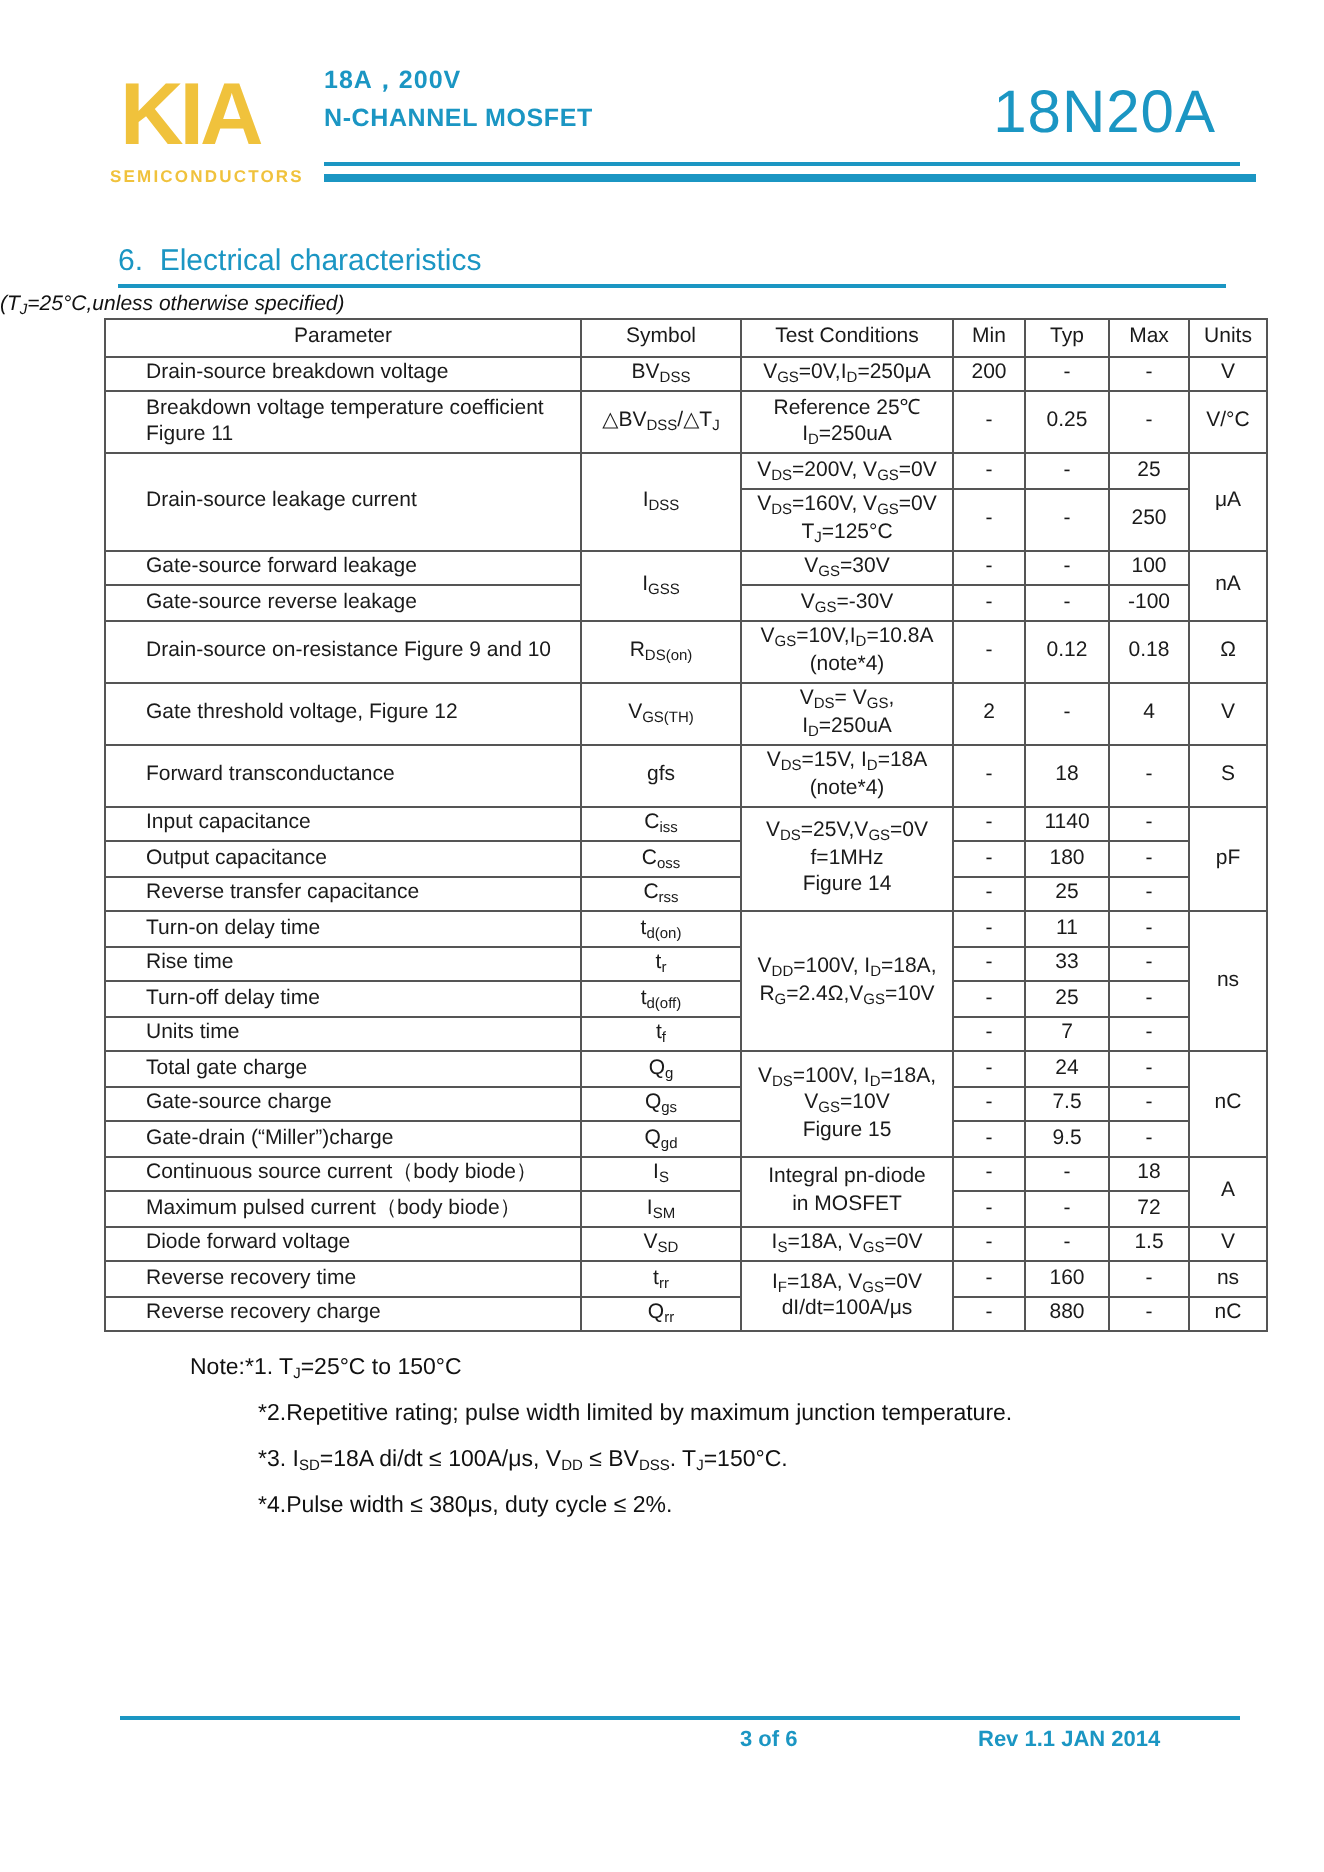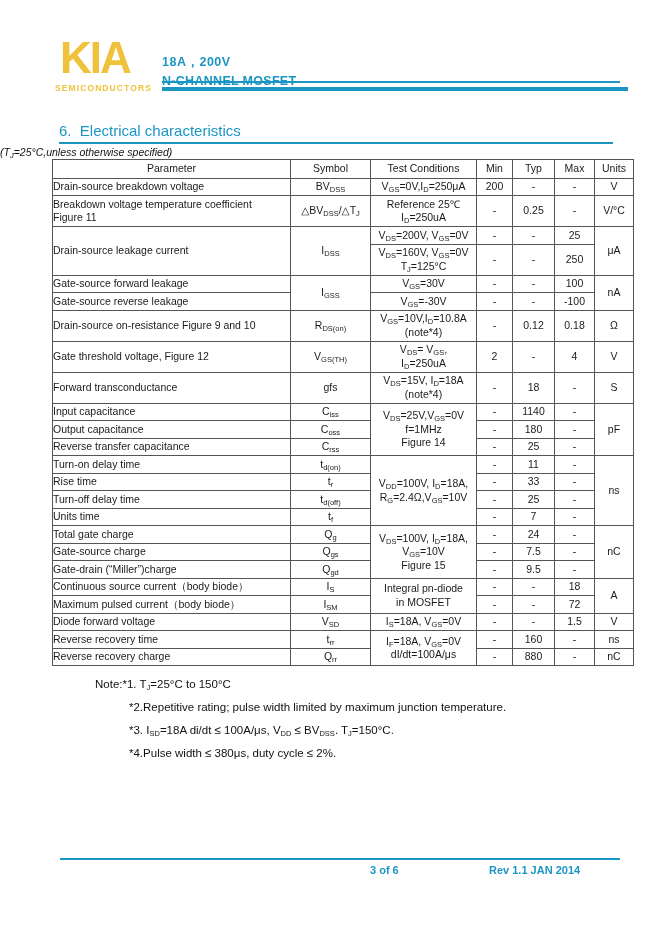--- a/index.html
+++ b/index.html
@@ -17,21 +17,21 @@
   .header { position:relative; height:122px;padding-left:12px; }
   .logo-block { position:absolute; left:60px; top:36px; }
   .logo-text {
     font-size:44px; font-weight:bold; line-height:44px;
     letter-spacing:-2px; color:#f0c23c;
   }
   .logo-sub {
     font-size:8.5px; font-weight:bold; letter-spacing:1.1px;
     color:#f0c23c; margin-top:3px; margin-left:-5px; white-space:nowrap;text-align:right;
   }
-  .rating-block { position:absolute; left:162px; top:54px; color:#1b96c3; }
+  .rating-block { position:absolute; left:162px; top:32px; color:#1b96c3; }
   .rating-line1 { font-size:12.5px; font-weight:bold; letter-spacing:0.5px; }
   .rating-line2 { font-size:12.5px; font-weight:bold; letter-spacing:0.3px; margin-top:3px; }
   .part-number {
     position:absolute; right:54px; top:40px;
     font-size:30px; color:#1b96c3; letter-spacing:0.5px;
   }
   .header-rule-thin  { position:absolute; left:162px; top:81px; width:458px; height:2px; background:#1b96c3; }
   .header-rule-thick { position:absolute; left:162px; top:87px; width:466px; height:4px; background:#1b96c3; }
   
   .section-title {
@@ -55,21 +55,21 @@
   table.spec th, table.spec td {
     border:1px solid #555;
     font-size:10.5px; font-weight:normal;
     line-height:13.5px;
     padding:1.5px 3px;
     text-align:center;
     vertical-align:middle;
     overflow:hidden;
   }
   table.spec th { padding:2px 3px; }
-  table.spec td.left { text-align:left; padding-left:0;margin-left:40px; }
+  table.spec td.left { text-align:left; padding-left:20px;margin-left:40px; }
   sub { font-size:7.5px; line-height:0; vertical-align:-2px; }
   
   .notes { margin:12px 0 0 95px; font-size:11.5px; color:#111; }
   .note-line { margin-bottom:11px; }
   .note-indent { margin-left:34px; }
   
   .footer-rule { position:absolute; left:60px; top:858px; width:560px; height:2px; background:#1b96c3; }
   .footer-page { position:absolute; left:330px; top:864px; font-size:11px; font-weight:bold; color:#1b96c3;margin-left:40px; }
   .footer-rev  { position:absolute; left:489px; top:864px; font-size:11px; font-weight:bold; color:#1b96c3; }
 </style>
@@ -80,20 +80,21 @@
 
   <div class="header">
     <div class="logo-block">
       <div class="logo-text">KIA</div>
       <div class="logo-sub">SEMICONDUCTORS</div>
     </div>
     <div class="rating-block">
       <div class="rating-line1">18A，200V</div>
       <div class="rating-line2">N-CHANNEL MOSFET</div>
     </div>
+    <div class="part-number">18N20A</div>
     <div class="header-rule-thin"></div>
     <div class="header-rule-thick"></div>
   </div>
 
   <div class="section-title">6.  Electrical characteristics</div>
 
   <div class="spec-note">(T<sub>J</sub>=25°C,unless otherwise specified)</div>
 
   <table class="spec">
     <colgroup>

